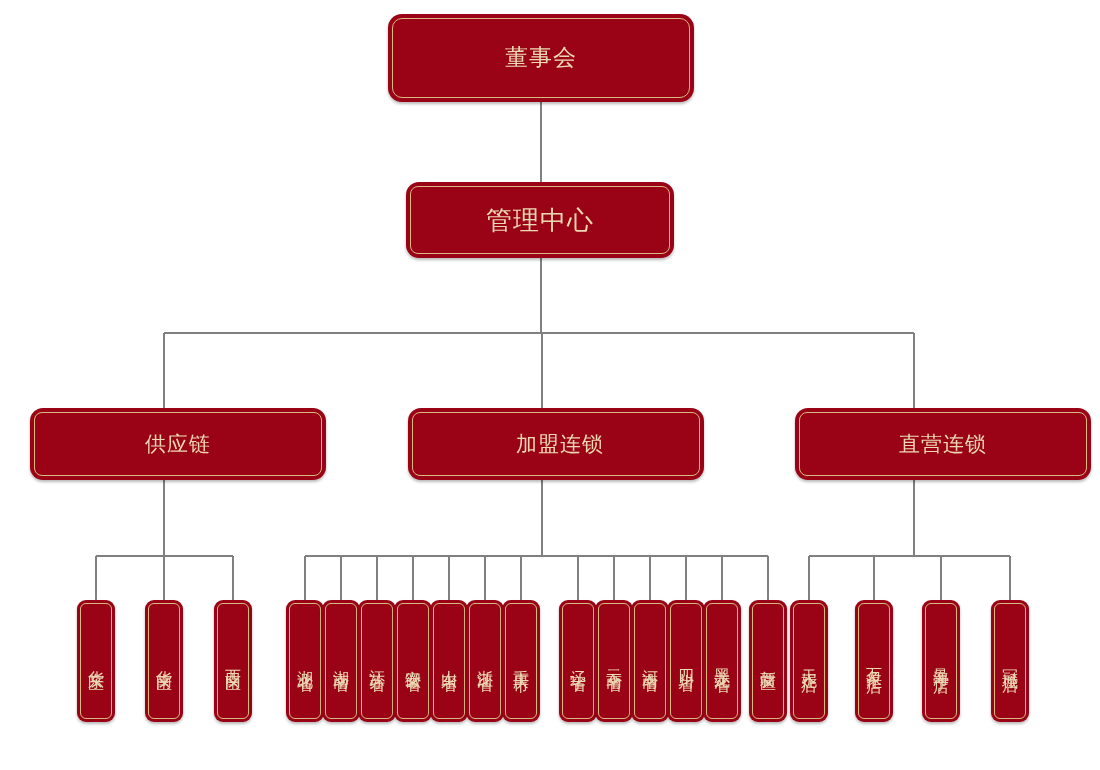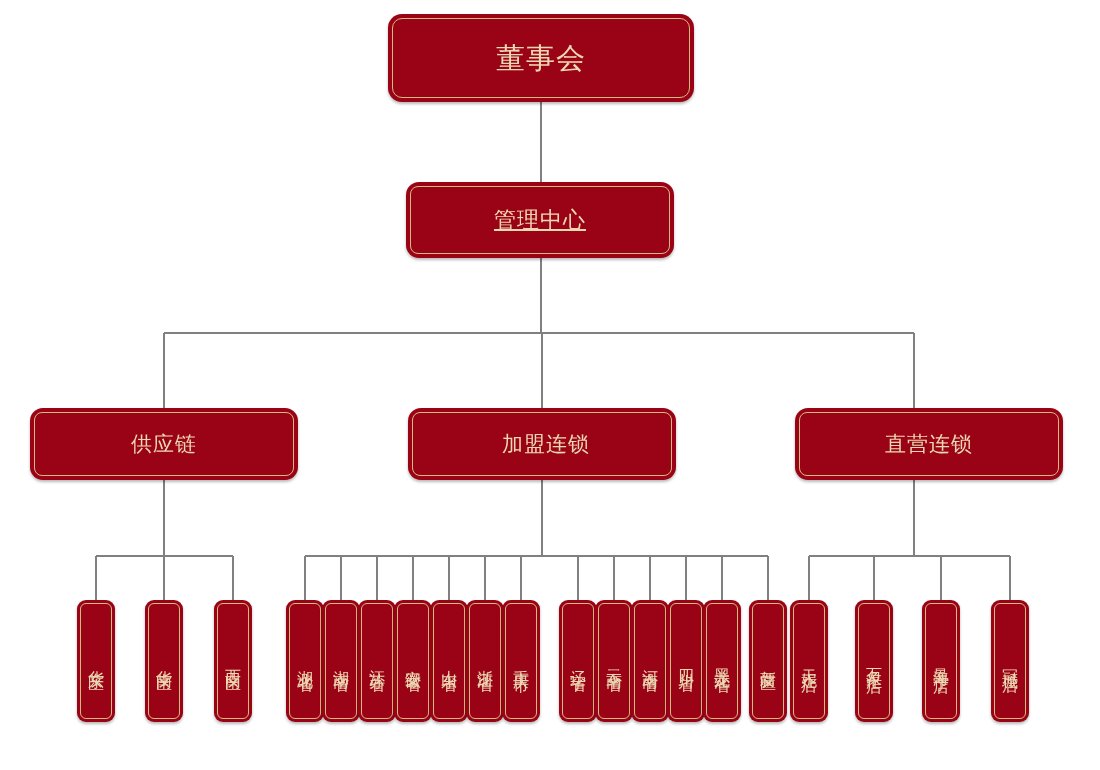--- a/index.html
+++ b/index.html
@@ -61,34 +61,34 @@
   }
   
   .node.tier-root {
     left: 388px;
     top: 14px;
     width: 306px;
     height: 88px;
     border-radius: 14px;
   }
   .node.tier-root .inner-frame { border-radius: 10px; }
-  .node.tier-root .node-label { font-size: 29px; }
+  .node.tier-root .node-label { font-size: 23px; }
   
   .node.tier-mgmt {
     left: 406px;
     top: 182px;
     width: 268px;
     height: 76px;
     border-radius: 13px;
   }
-  .node.tier-mgmt .node-label { font-size: 22px; text-decoration: underline; }
+  .node.tier-mgmt .node-label { font-size: 26px; }
   
   .node.tier-div {
     top: 408px;
-    width: 268px;
+    width: 296px;
     height: 72px;
     border-radius: 13px;
   }
   .node.tier-div .node-label { font-size: 21px; }
   .node.tier-div.div-0 { left: 30px; }
   .node.tier-div.div-1 { left: 408px; padding-left: 8px; }
   .node.tier-div.div-2 { left: 780px; margin-left: 15px; }
   
   .node.tier-leaf {
     top: 600px;

